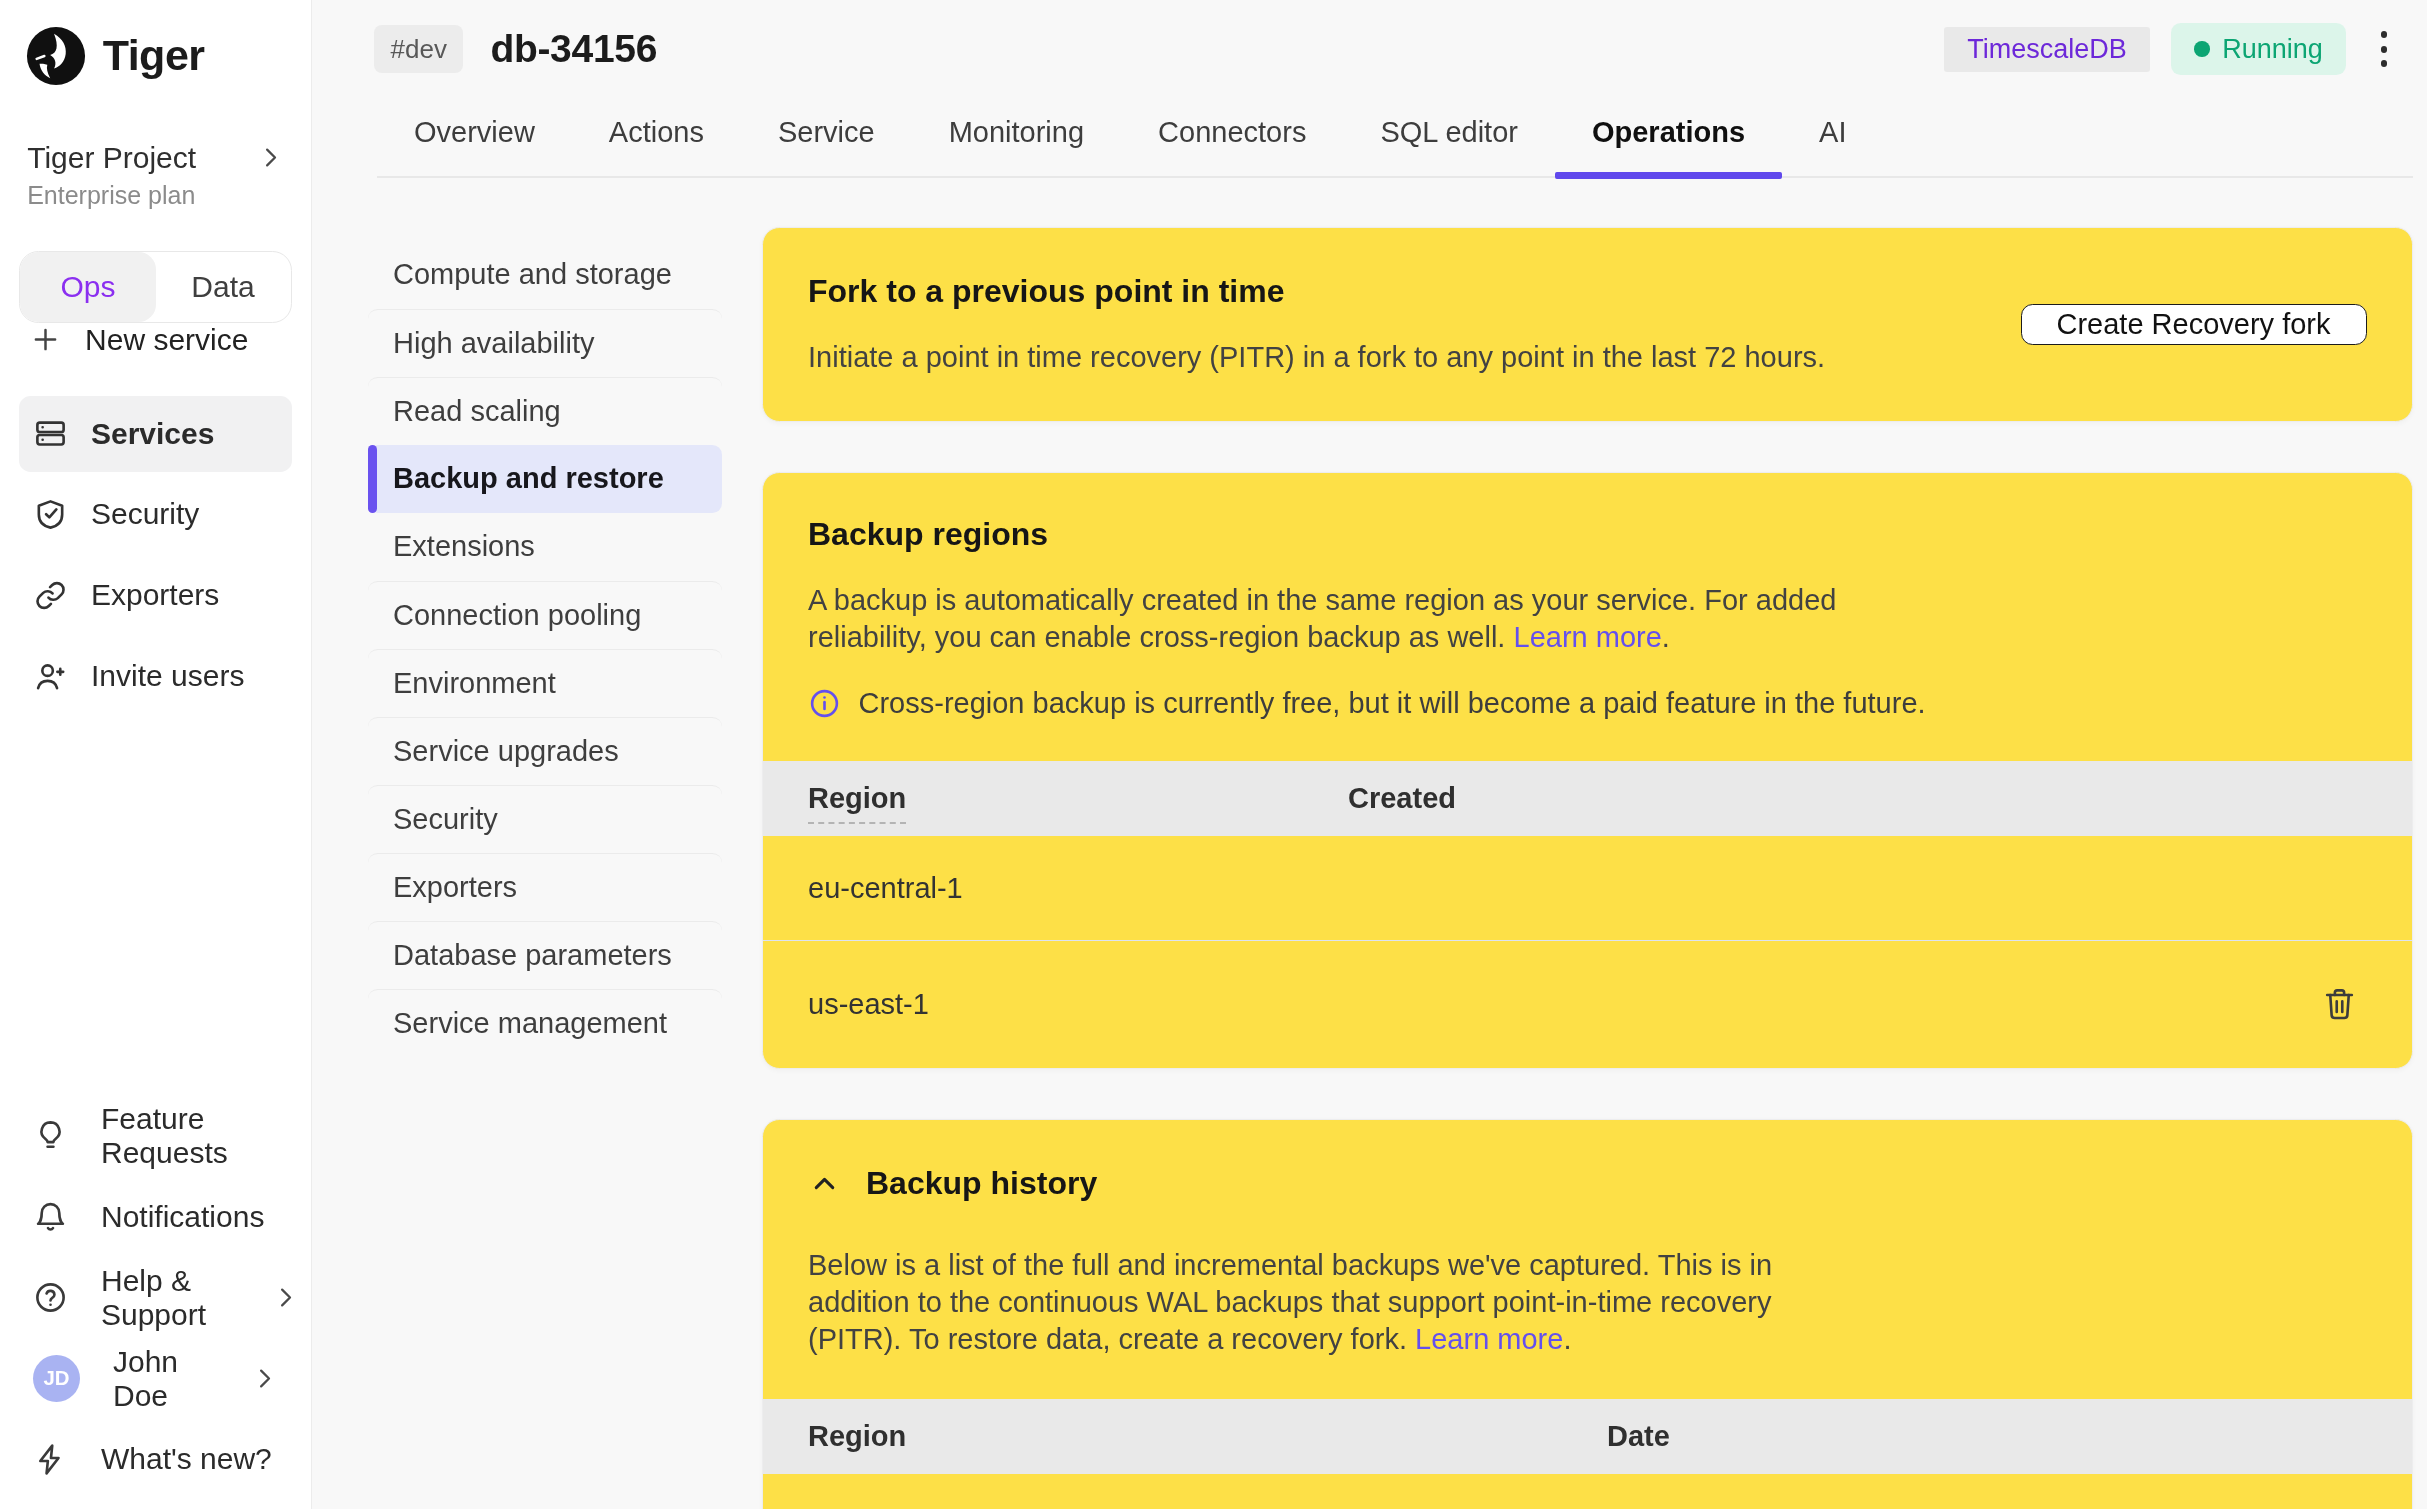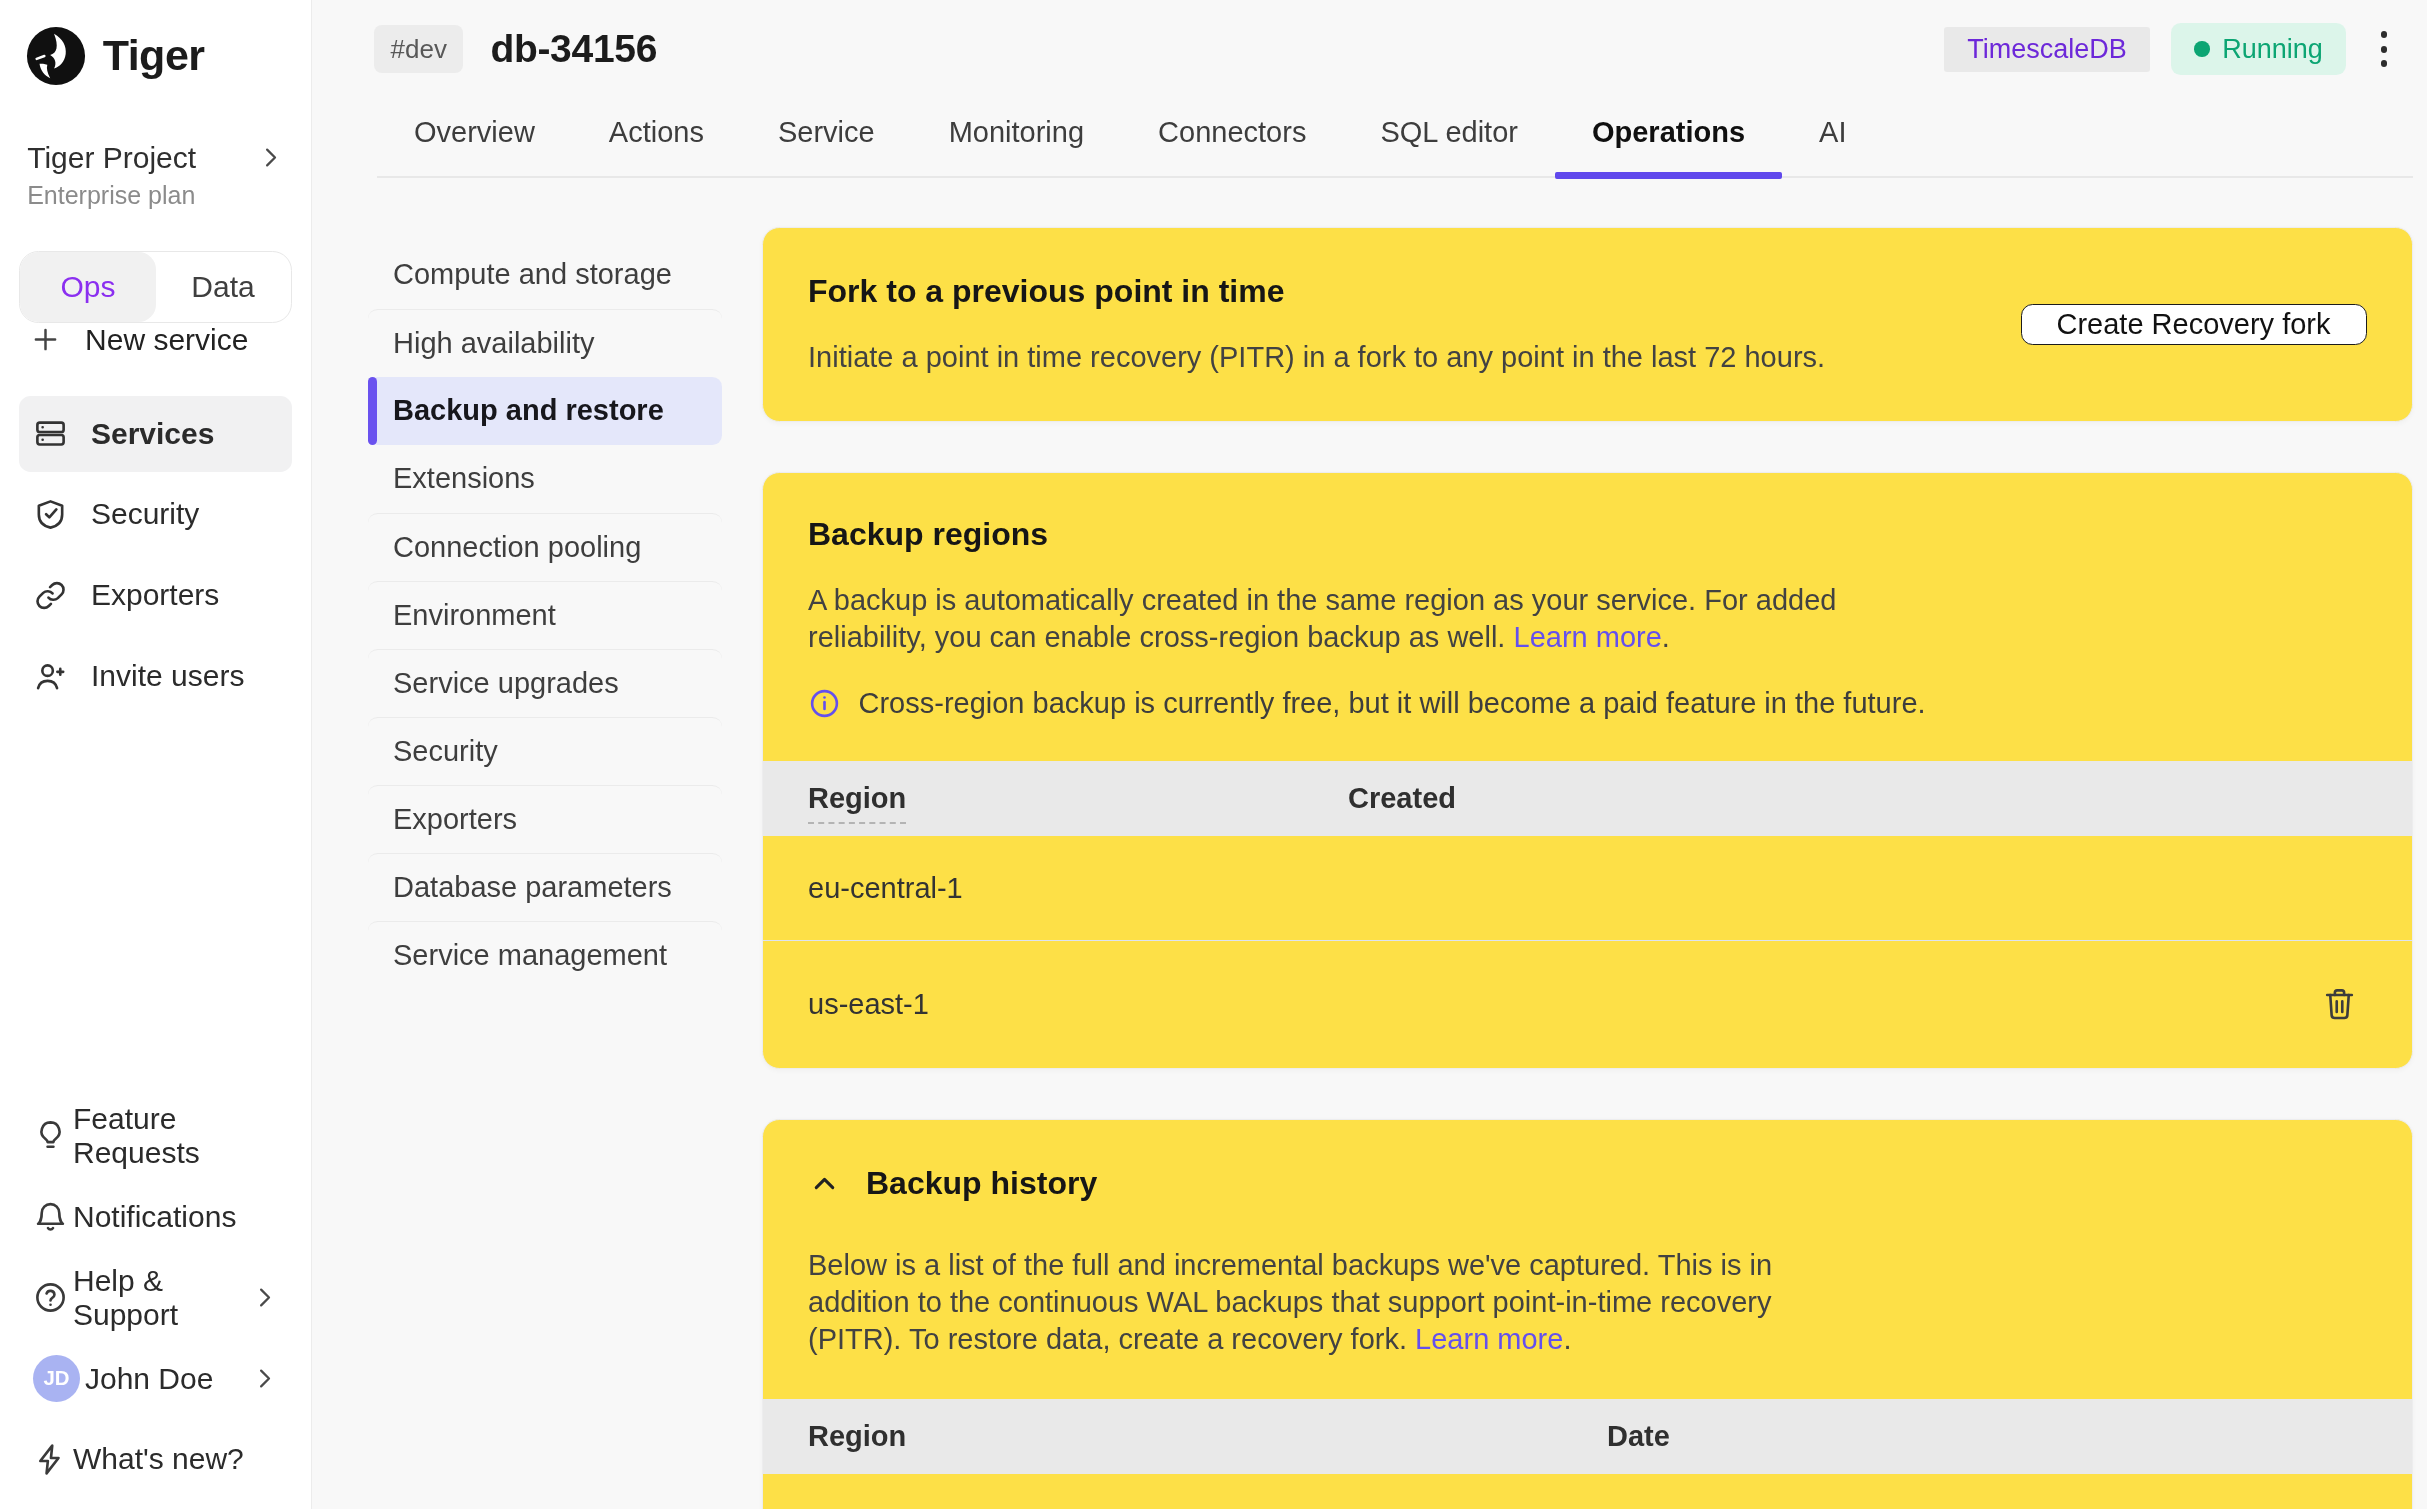--- a/index.html
+++ b/index.html
@@ -38,21 +38,21 @@
   .nav { margin-top: 39px; display: flex; flex-direction: column; gap: 4.9px; }
   .nav-item {
     display: flex; align-items: center; gap: 23px; height: 76px;
     padding: 0 13.6px; border-radius: 11.6px; font-size: 30px; color: #2b2b2b;
   }
   .nav-item.selected { background: #f1f1f2; font-weight: 700; }
   .nav-item .icon { color: #333; }
 
   .sidebar-footer { margin-top: auto; display: flex; flex-direction: column; gap: 4.9px; }
   .foot-item {
-    display: flex; align-items: center; gap: 5px; height: 76px;
+    display: flex; align-items: center; gap: 33px; height: 76px;
     padding: 0 13.6px; border-radius: 11.6px; font-size: 30px; color: #2b2b2b;
   }
   .foot-item .spacer { flex: 1; }
   .avatar {
     width: 47px; height: 47px; border-radius: 50%; background: #a9b3f2;
     color: #fff; font-size: 20.4px; font-weight: 700;
     display: flex; align-items: center; justify-content: center; flex-shrink: 0;
   }
 
   
@@ -294,20 +294,21 @@
     <div class="tab">Connectors</div>
     <div class="tab">SQL editor</div>
     <div class="tab selected">Operations</div>
     <div class="tab">AI</div>
   </div>
 
   <div class="body-row">
     <ul class="subnav">
       <li>Compute and storage</li>
       <li>High availability</li>
+      <li>Read scaling</li>
       <li class="selected">Backup and restore</li>
       <li>Extensions</li>
       <li>Connection pooling</li>
       <li>Environment</li>
       <li>Service upgrades</li>
       <li>Security</li>
       <li>Exporters</li>
       <li>Database parameters</li>
       <li>Service management</li>
     </ul>

